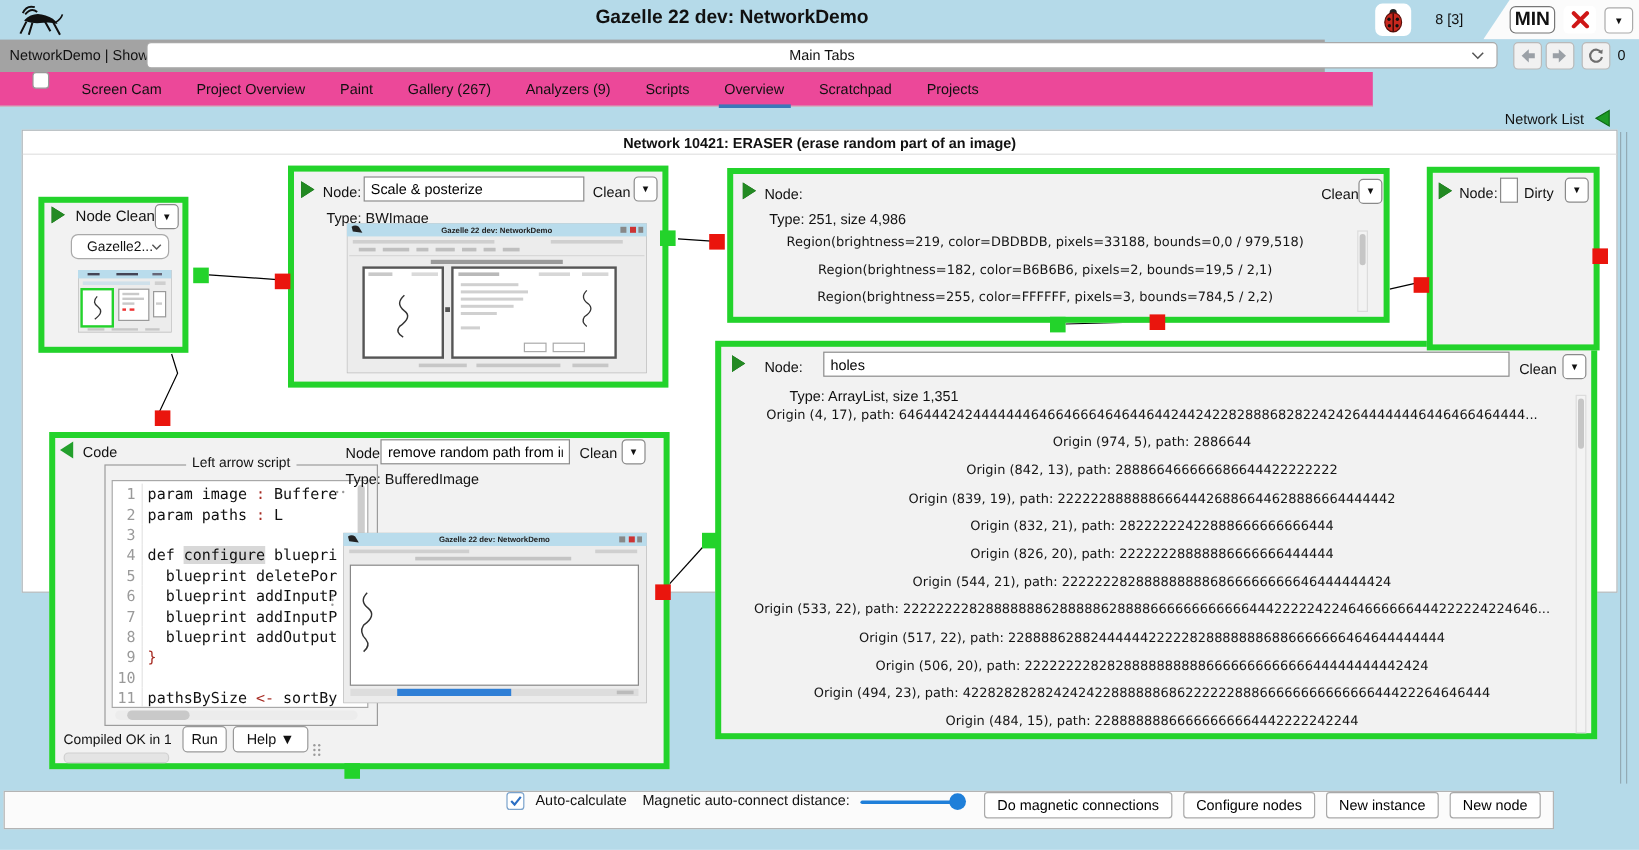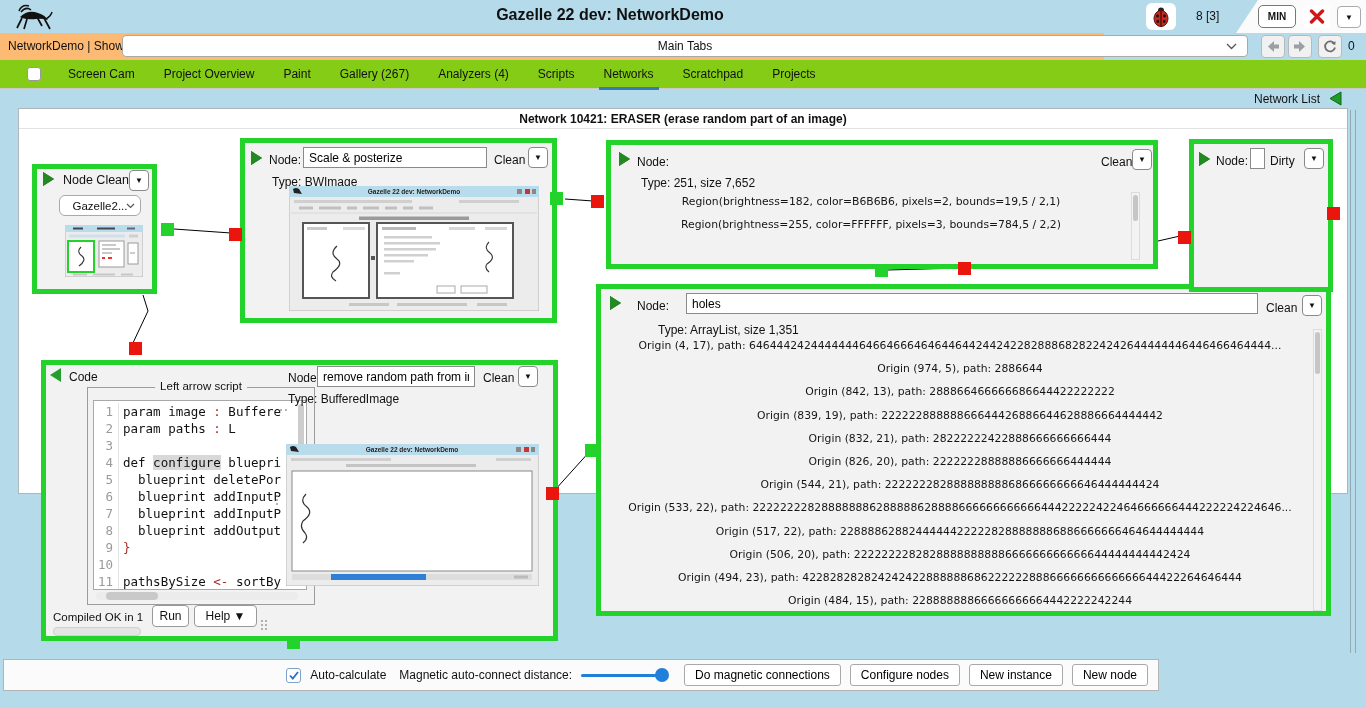--- a/index.html
+++ b/index.html
@@ -3,33 +3,33 @@
 <meta charset="utf-8">
 <style>
 *{margin:0;padding:0;box-sizing:border-box;}
 html,body{width:1366px;height:708px;overflow:hidden;background:#b5dae9;font-family:"Liberation Sans",sans-serif;color:#111;}
 
 #titlebar{position:absolute;left:0;top:0;width:1366px;height:33px;background:#b5dae9;}
 #app-title{position:absolute;left:0;top:6px;width:1220px;text-align:center;font-size:16px;font-weight:bold;}
 #flap{position:absolute;right:0;top:0;width:130px;height:33px;background:#fbfbfb;clip-path:polygon(22px 0,130px 0,130px 33px,0 33px);}
 #bug-btn{position:absolute;left:1146px;top:3px;width:30px;height:27px;background:#fff;border-radius:6px;display:flex;align-items:center;justify-content:center;}
 #bug-count{position:absolute;left:1196px;top:9px;font-size:12px;}
-#min-btn{position:absolute;left:1258px;top:5px;width:38px;height:23px;background:#fff;border:1px solid #777;border-radius:5px;font-size:10px;font-weight:bold;display:flex;align-items:center;justify-content:center;}
+#min-btn{position:absolute;left:1258px;top:5px;width:38px;height:23px;background:#fff;border:1px solid #777;border-radius:5px;font-size:16px;font-weight:bold;display:flex;align-items:center;justify-content:center;}
 #close-btn{position:absolute;left:1303px;top:5px;width:27px;height:23px;display:flex;align-items:center;justify-content:center;background:#fff;border-radius:4px;}
 #winmenu-btn{position:absolute;left:1337px;top:6px;width:24px;height:22px;background:#fff;border:1px solid #aaa;border-radius:4px;font-size:8px;display:flex;align-items:center;justify-content:center;}
 
-#nav-row{position:absolute;left:0;top:33px;width:1104px;height:27px;background:#fdba74;}
+#nav-row{position:absolute;left:0;top:33px;width:1104px;height:27px;background:#a3a3a3;}
 #nav-context{position:absolute;left:8px;top:6px;font-size:12px;}
 .combo{background:#fff;border:1px solid #a9a9a9;border-radius:4px;display:flex;align-items:center;font-size:12px;}
 #main-combo{position:absolute;left:122px;top:2px;width:1126px;height:22px;justify-content:center;}
 #main-combo .chev{position:absolute;right:10px;}
 .navbtn{position:absolute;top:2px;width:24px;height:23px;background:#f1f1f1;border:1px solid #b9b9b9;border-radius:4px;display:flex;align-items:center;justify-content:center;}
 #nav-counter{position:absolute;left:1348px;top:6px;font-size:12px;}
 
-#tab-row{position:absolute;left:0;top:60px;width:1366px;height:29px;background:#84cc16;border-bottom:1px solid #c9c9c9;display:flex;align-items:center;padding-left:27px;gap:25px;}
+#tab-row{position:absolute;left:0;top:60px;width:1144px;height:29px;background:#ec4899;border-bottom:1px solid #c9c9c9;display:flex;padding-left:27px;gap:25px;}
 #tab-check{width:14px;height:14px;background:#fff;border:1px solid #999;border-radius:3px;margin-right:0px;flex:none;}
 .tab{font-size:12px;position:relative;padding:7px 2px 8px;white-space:nowrap;cursor:default;}
 .tab.active::after{content:'';position:absolute;left:-3px;right:-3px;bottom:-1px;height:3px;background:#3a78b8;}
 
 #netlist{position:absolute;right:24px;top:91px;display:flex;align-items:center;gap:8px;font-size:12px;}
 
 #canvas{position:absolute;left:18px;top:108px;width:1330px;height:386px;background:#fff;border:1px solid #aeb6ba;}
 #canvas-title{position:absolute;top:3px;left:0;width:100%;text-align:center;font-size:12px;font-weight:bold;}
 #canvas-sep{position:absolute;top:19px;left:0;width:100%;border-top:1px solid #e2e2e2;height:0;}
 #side-groove{position:absolute;left:1350px;top:110px;width:6px;height:543px;border-left:1px solid #93aab4;border-right:1px solid #93aab4;}
@@ -51,21 +51,21 @@
 #script-panel{position:absolute;border:1px solid #9c9c9c;}
 #script-panel .ptitle{position:absolute;top:-8px;left:50%;transform:translateX(-50%);background:#f2f2f2;padding:0 5px;font-size:11.5px;white-space:nowrap;}
 #code-editor{position:absolute;left:5px;top:12px;width:214px;height:190px;background:#fff;border:1px solid #a8a8a8;overflow:hidden;}
 .code-row{display:flex;height:17px;align-items:center;font:12.5px "DejaVu Sans Mono",monospace;}
 .code-row .gut{width:24px;text-align:right;padding-right:5px;color:#9a9a9a;flex:none;}
 .code-row .ctext{white-space:pre;border-left:1px solid #e4e4e4;padding-left:4px;height:17px;display:flex;align-items:center;}
 .tok-op{color:#a62b22;}
 .tok-hl{background:#d8d8d8;}
 .btn{background:#fff;border:1px solid #999;border-radius:4px;font:12px "Liberation Sans",sans-serif;display:flex;align-items:center;justify-content:center;position:absolute;}
 
-#statusbar{position:absolute;left:3px;top:659px;width:1156px;height:32px;background:#fbfbfb;border:1px solid #b4b4b4;display:flex;align-items:center;justify-content:flex-end;gap:9px;padding-right:10px;font-size:12px;}
+#statusbar{position:absolute;left:3px;top:659px;width:1292px;height:32px;background:#fbfbfb;border:1px solid #b4b4b4;display:flex;justify-content:flex-end;gap:9px;padding-right:10px;font-size:12px;}
 .sbtn{position:static;height:22px;padding:0 10px;border-radius:3px;border:1px solid #a9a9a9;background:#fff;font:12px "Liberation Sans",sans-serif;}
 #auto-check{width:15px;height:15px;background:#fff;border:1px solid #7ba3cc;border-radius:3px;display:flex;align-items:center;justify-content:center;}
 #slider{position:relative;width:88px;height:16px;margin-right:6px;}
 #slider .track{position:absolute;left:0;right:4px;top:7px;height:3px;background:#1f7fd9;border-radius:2px;}
 #slider .knob{position:absolute;right:0;top:1px;width:14px;height:14px;border-radius:50%;background:#1f7fd9;}
 .grip-dots{position:absolute;display:grid;grid-template-columns:repeat(2,4px);grid-auto-rows:4px;}
 .grip-dots i{width:2px;height:2px;background:#9a9a9a;border-radius:1px;}
 </style>
 </head>
 <body>
@@ -129,23 +129,23 @@
   <div id="nav-counter">0</div>
 </div>
 
 <div id="tab-row">
   <div id="tab-check"></div>
   <div style="display:flex;gap:25px;align-items:center;">
       <span class="tab">Screen Cam</span>
       <span class="tab">Project Overview</span>
       <span class="tab">Paint</span>
       <span class="tab">Gallery (267)</span>
-      <span class="tab">Analyzers (4)</span>
+      <span class="tab">Analyzers (9)</span>
       <span class="tab">Scripts</span>
-      <span class="tab active">Networks</span>
+      <span class="tab active">Overview</span>
       <span class="tab">Scratchpad</span>
       <span class="tab">Projects</span>
     </div>
 </div>
 
 <div id="netlist">
   <span>Network List</span>
   <svg width="14" height="15" viewBox="0 0 14 15">
       <path d="M13 1 L2 7.5 L13 14 Z" fill="#1d9b26" stroke="#0e6b14"></path>
     </svg>
@@ -252,22 +252,23 @@
     </svg>
   </div>
 
   <div class="node" style="left:587px;top:31px;width:552px;height:129px;">
     <div class="play" style="left:8px;top:7px;"></div>
     <div class="lbl" style="left:26px;top:10px;">Node:</div>
     <div class="lbl" style="left:490px;top:10px;">Clean</div>
     <div class="vbtn" style="left:521px;top:4px;">
         <span>▼</span>
       </div>
-    <div class="lbl" style="left:30px;top:31px;">Type: 251, size 7,652</div>
+    <div class="lbl" style="left:30px;top:31px;">Type: 251, size 4,986</div>
     <div style="position:absolute;left:6px;top:45px;width:508px;">
+        <div class="list-line">Region(brightness=219, color=DBDBDB, pixels=33188, bounds=0,0 / 979,518)</div>
         <div class="list-line">Region(brightness=182, color=B6B6B6, pixels=2, bounds=19,5 / 2,1)</div>
         <div class="list-line">Region(brightness=255, color=FFFFFF, pixels=3, bounds=784,5 / 2,2)</div>
       </div>
     <div class="sb" style="left:520px;top:47px;height:68px;">
         <div class="sbthumb" style="top:2px;height:26px;"></div>
       </div>
   </div>
 
   <div class="node" style="left:577px;top:175px;width:735px;height:332px;">
     <div class="play" style="left:9px;top:7px;"></div>

